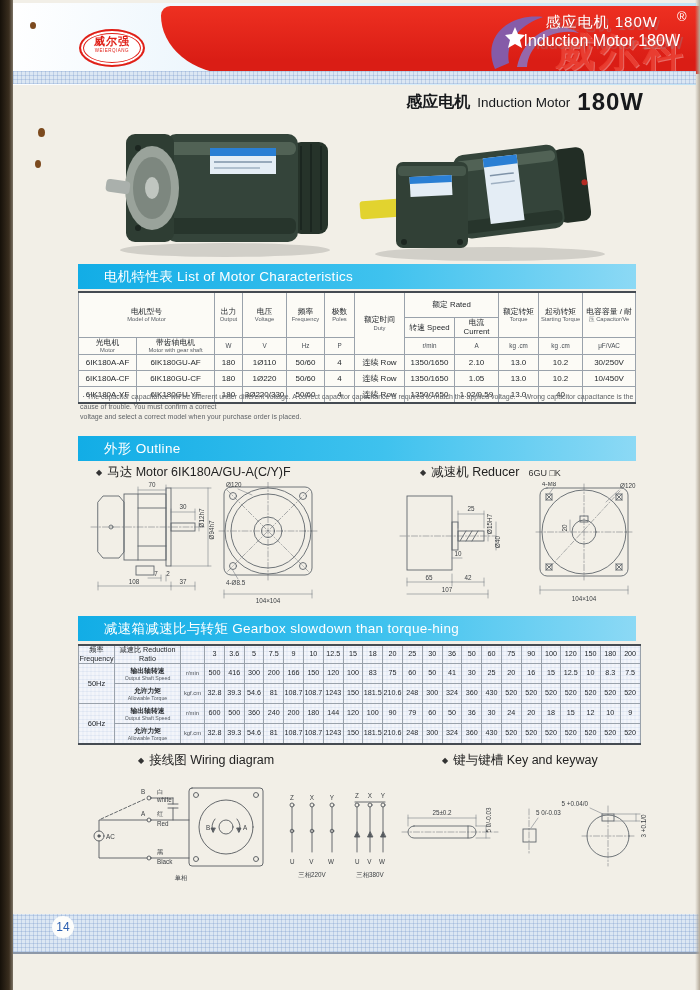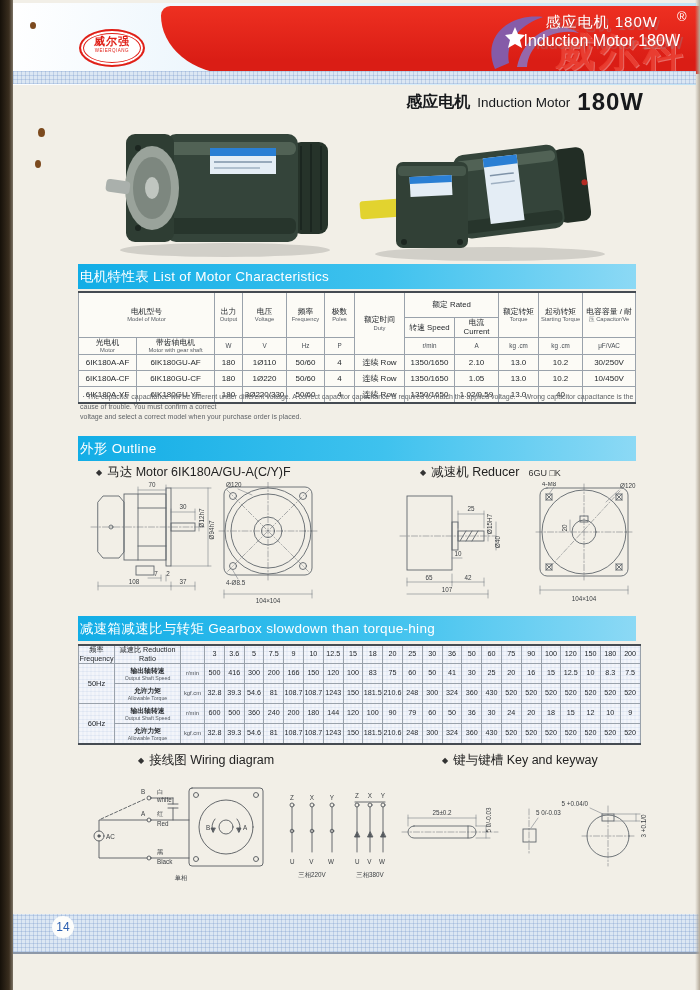--- a/index.html
+++ b/index.html
@@ -37,21 +37,21 @@
 
   
   .title-row{position:absolute;right:56px;top:88px;display:flex;align-items:center;gap:7px;color:#17191c;}
   .title-cn{font-size:16px;font-weight:bold;}
   .title-en{font-size:13.5px;}
   .title-power{font-size:24px;font-weight:900;letter-spacing:1px;}
 
   
   .section-bar{position:absolute;left:78px;width:558px;height:25px;box-sizing:border-box;
     background:linear-gradient(90deg,#12ade6 0%,#3fc2ee 55%,#8cd9f5 100%);
-    color:#fff;font-size:13.5px;line-height:25px;padding-left:2px;letter-spacing:.3px;}
+    color:#fff;font-size:13.5px;line-height:25px;padding-left:26px;letter-spacing:.3px;}
 
   
   table{border-collapse:collapse;table-layout:fixed;position:absolute;background:#fcfbf6;}
   th,td{border:1px solid #9aa2ab;padding:0;text-align:center;vertical-align:middle;font-weight:normal;color:#24282c;}
   th span,td span{display:block;line-height:1.2;}
   .char-table{left:78px;top:291px;width:557px;border-top:2px solid #454b52;border-bottom:2px solid #454b52;}
   .char-table tr:nth-child(1) th{height:24px;}
   .char-table tr:nth-child(2) th{height:12px;}
   .char-table tr:nth-child(3) th{height:15px;}
   .char-table td{height:15px;font-size:8px;}

